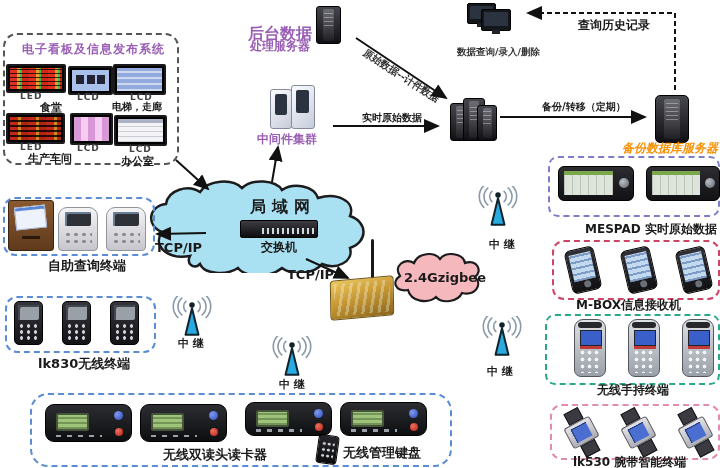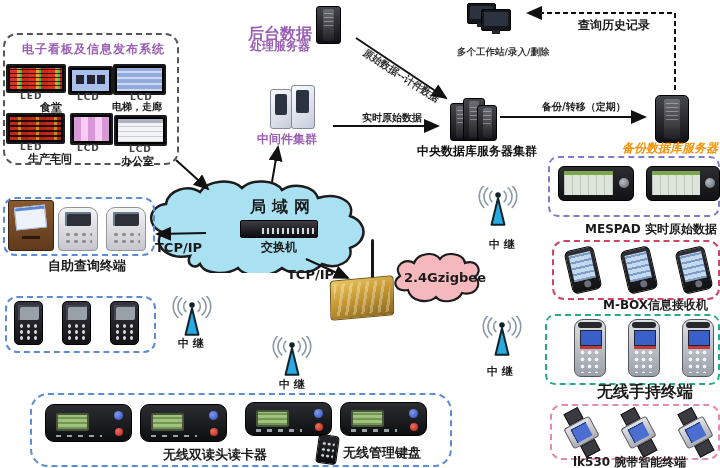--- a/index.html
+++ b/index.html
@@ -196,31 +196,30 @@
   <div class="typ" style="left:129px;top:144px;">LCD</div>
   <div class="lbl" style="left:28px;top:151px;font-size:11px;">生产车间</div>
   <div class="lbl" style="left:121px;top:154px;font-size:11px;">办公室</div>
 
   <div class="tower" style="left:316px;top:6px;width:23px;height:36px;"></div>
   <div class="lbl purple" style="left:248px;top:24px;font-size:16px;">后台数据</div>
   <div class="lbl purple" style="left:250px;top:38px;font-size:12px;">处理服务器</div>
 
   <div class="monitor" style="left:467px;top:3px;width:27px;height:19px;"></div>
   <div class="monitor" style="left:481px;top:9px;width:28px;height:20px;"></div>
-  <div class="lbl" style="left:457px;top:46px;font-size:9.5px;color:#333;">多个工作站/录入/删除</div>
+  <div class="lbl" style="left:457px;top:46px;font-size:9.5px;color:#333;">数据查询/录入/删除</div>
   <div class="lbl" style="left:578px;top:17px;font-size:12px;">查询历史记录</div>
 
   <div class="ltower" style="left:270px;top:89px;width:20px;height:38px;"></div>
   <div class="ltower" style="left:291px;top:85px;width:22px;height:42px;"></div>
   <div class="lbl purple" style="left:257px;top:131px;font-size:12px;font-family:Liberation Mono, monospace;">中间件集群</div>
 
   <div class="tower" style="left:450px;top:103px;width:20px;height:36px;"></div>
   <div class="tower" style="left:463px;top:98px;width:20px;height:41px;"></div>
   <div class="tower" style="left:477px;top:105px;width:18px;height:34px;"></div>
-  <div class="lbl" style="left:417px;top:143px;font-size:12px;color:#111;">中央数据库服务器集群</div>
 
   <div class="tower" style="left:655px;top:95px;width:32px;height:46px;border-radius:5px;"></div>
   <div class="lbl orange" style="left:622px;top:140px;font-size:12px;font-style:italic;">备份数据库服务器</div>
 
   <div class="lbl" style="left:368px;top:46px;font-size:10px;color:#333;transform:rotate(33deg);transform-origin:0 0;">原始数据--计件数据</div>
   <div class="lbl" style="left:362px;top:111px;font-size:10px;">实时原始数据</div>
   <div class="lbl" style="left:542px;top:100px;font-size:10px;">备份/转移（定期）</div>
 
   <svg class="abs" style="left:140px;top:178px;" width="235" height="95" viewBox="0 0 235 95">
     <path d="M50,78 C28,82 12,68 22,54 C6,48 8,28 26,26 C28,12 48,6 60,14 C68,2 92,0 102,10
@@ -293,20 +292,21 @@
   <div class="gbox blue" style="left:3px;top:197px;width:148px;height:55px;"></div>
   <div class="kiosk" style="left:8px;top:200px;width:44px;height:49px;"></div>
   <div class="kterm" style="left:58px;top:207px;width:38px;height:42px;"></div>
   <div class="kterm" style="left:106px;top:207px;width:38px;height:42px;"></div>
   <div class="lbl" style="left:48px;top:257px;font-size:13px;text-align:center;">自助查询终端</div>
 
   <div class="gbox blue" style="left:5px;top:296px;width:147px;height:53px;"></div>
   <div class="hs830" style="left:14px;top:301px;width:27px;height:42px;"></div>
   <div class="hs830" style="left:62px;top:301px;width:27px;height:42px;"></div>
   <div class="hs830" style="left:110px;top:301px;width:27px;height:42px;"></div>
+  <div class="lbl" style="left:38px;top:355px;font-size:13px;">lk830无线终端</div>
 
   <div class="gbox blue" style="left:30px;top:393px;width:418px;height:70px;border-radius:18px;"></div>
   <div class="reader" style="left:45px;top:404px;width:85px;height:36px;">
       <div class="rs"></div>
       <div class="rb"></div>
       <div class="rr"></div>
     </div>
   <div class="reader" style="left:140px;top:404px;width:85px;height:36px;">
       <div class="rs"></div>
       <div class="rb"></div>
@@ -332,33 +332,33 @@
     </div>
   <div class="tablet" style="left:646px;top:166px;width:72px;height:33px;">
       <div class="tscr"></div>
     </div>
   <div class="lbl" style="left:585px;top:221px;font-size:12px;">MESPAD 实时原始数据</div>
 
   <div class="gbox red" style="left:552px;top:240px;width:164px;height:56px;"></div>
   <div class="mphone" style="left:568px;top:248px;width:28px;height:42px;"></div>
   <div class="mphone" style="left:624px;top:248px;width:28px;height:42px;"></div>
   <div class="mphone" style="left:679px;top:248px;width:28px;height:42px;"></div>
-  <div class="lbl" style="left:603px;top:297px;font-size:12px;">M-BOX信息接收机</div>
+  <div class="lbl" style="left:576px;top:297px;font-size:12px;">M-BOX信息接收机</div>
 
   <div class="gbox green" style="left:545px;top:314px;width:171px;height:67px;"></div>
   <div class="scanner" style="left:574px;top:319px;width:30px;height:56px;">
       <div class="sscr"></div>
     </div>
   <div class="scanner" style="left:628px;top:319px;width:30px;height:56px;">
       <div class="sscr"></div>
     </div>
   <div class="scanner" style="left:682px;top:319px;width:30px;height:56px;">
       <div class="sscr"></div>
     </div>
-  <div class="lbl" style="left:597px;top:382px;font-size:16px;">无线手持终端</div>
+  <div class="lbl" style="left:597px;top:382px;font-size:12px;">无线手持终端</div>
 
   <div class="gbox pink" style="left:550px;top:404px;width:166px;height:52px;"></div>
   <div class="watch" style="left:567px;top:408px;">
       <div class="st"></div>
       <div class="wb"></div>
       <div class="st"></div>
     </div>
   <div class="watch" style="left:624px;top:408px;">
       <div class="st"></div>
       <div class="wb"></div>

